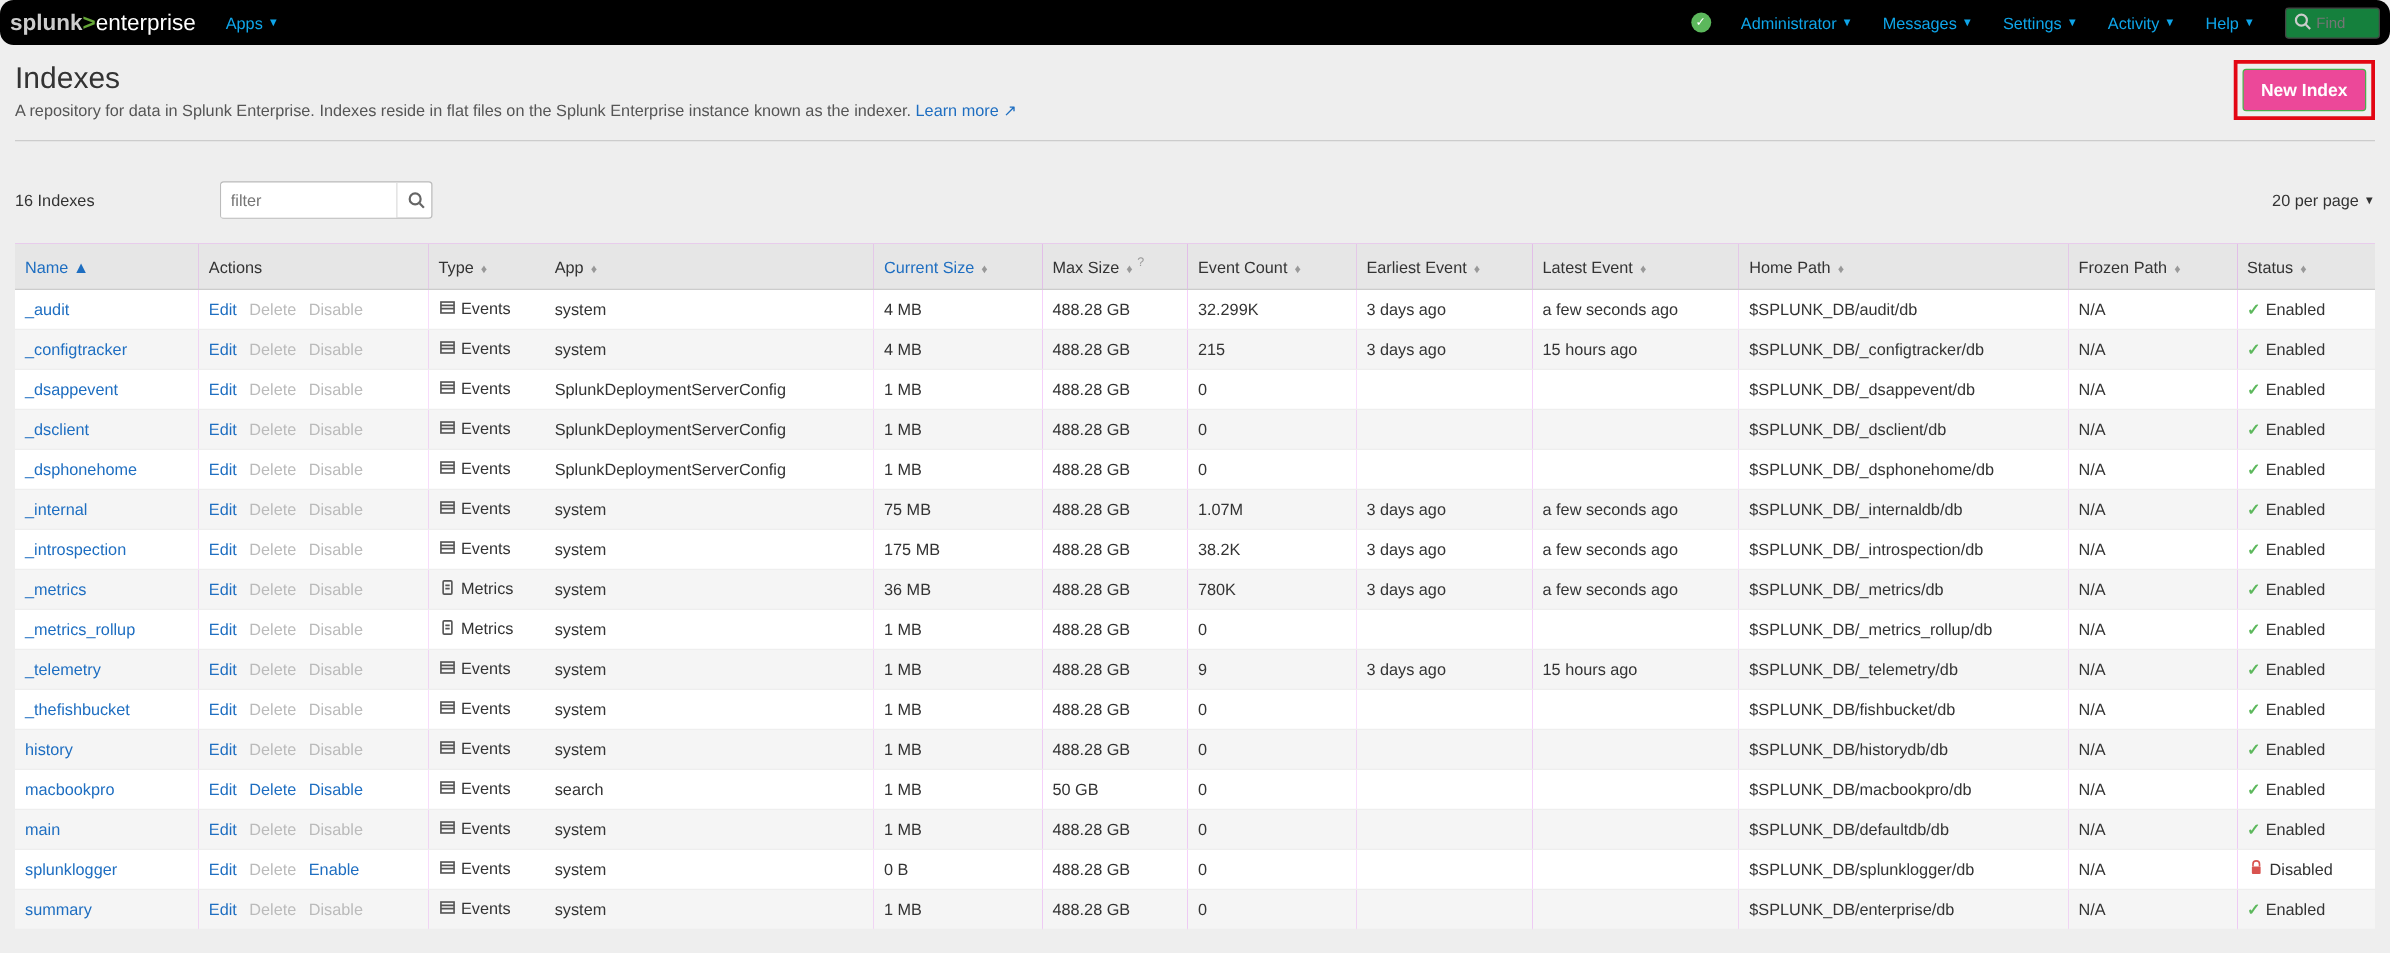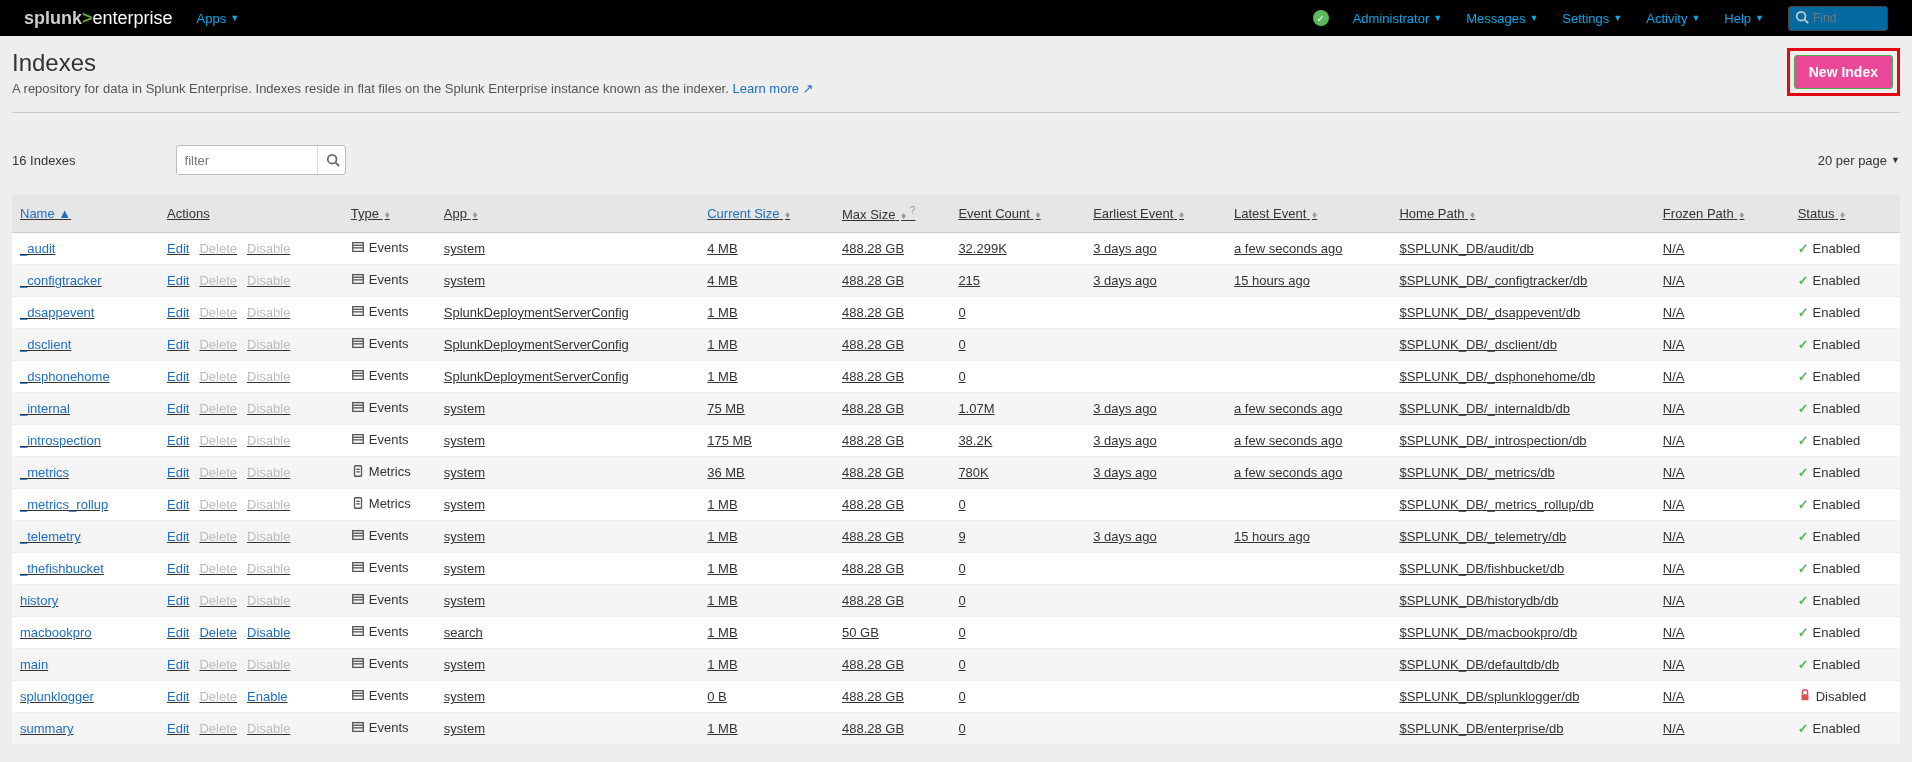--- a/index.html
+++ b/index.html
@@ -1,43 +1,43 @@
 <!DOCTYPE html>
 <html><head>
 <meta charset="utf-8">
 <style>
 * { box-sizing: border-box; margin: 0; padding: 0; }
 body { font-family: "Helvetica Neue", Arial, sans-serif; font-size: 13px; color: #333; background: #eee; }
-.topbar { background: #000; color: #ccc; height: 36px; display: flex; align-items: center; padding: 0 24px; justify-content: space-between; }
+.topbar { background: #000; color: #ccc; height: 36px; display: flex; align-items: center; padding: 0 8px; justify-content: space-between; border-radius: 11px; }
 .topbar-left { display: flex; align-items: center; gap: 24px; }
 .logo { font-size: 18px; font-weight: bold; }
 .logo .gt { color: #65a637; }
 .logo .ent { color: #fff; font-weight: 300; }
 .topbar-item { color: #0ea5e9; cursor: pointer; display: inline-flex; align-items: center; gap: 4px; }
 .topbar-right { display: flex; align-items: center; gap: 24px; }
 .check-circle { width: 16px; height: 16px; border-radius: 50%; background: #5cb85c; display: inline-flex; align-items: center; justify-content: center; color: #fff; font-size: 10px; }
-.search-box { background: #0369a1; border: 1px solid #444; border-radius: 3px; padding: 3px 6px; display: flex; align-items: center; gap: 4px; width: 100px; }
+.search-box { background: #15803d; border: 1px solid #444; border-radius: 3px; padding: 3px 6px; display: flex; align-items: center; gap: 4px; width: 76px; }
 .search-box input { background: transparent; border: none; color: #ccc; font-size: 12px; width: 70px; outline: none; }
 .caret { font-size: 9px; }
 .page { padding: 12px 12px 24px 12px; }
 .page-header { display: flex; justify-content: space-between; align-items: center; }
 .page-title { font-size: 24px; font-weight: 400; color: #333; margin-bottom: 4px; }
 .page-desc { font-size: 13px; color: #555; }
 .page-desc a { color: #1e6ec1; text-decoration: none; }
 .new-btn { background: #ec4899; color: #fff; border: 1px solid #4cae4c; padding: 8px 14px; font-size: 14px; font-weight: 600; border-radius: 3px; cursor: pointer; }
 .new-btn-wrap { border: 3px solid #e30613; padding: 4px; }
 .divider { border-bottom: 1px solid #ccc; margin: 16px 0 10px 0; }
 .toolbar { display: flex; align-items: center; justify-content: space-between; margin-bottom: 20px; margin-top: 32px; }
 .toolbar-left { display: flex; align-items: center; gap: 100px; }
 .count-label { color: #333; }
 .filter-box { border: 1px solid #bbb; border-radius: 3px; background: #fff; display: flex; align-items: center; padding: 0; width: 170px; height: 30px; }
 .filter-box input { border: none; padding: 6px 8px; width: 140px; outline: none; font-size: 13px; }
 .filter-box .sicon { padding: 0 8px; color: #666; border-left: 1px solid #ddd; height: 100%; display: flex; align-items: center; }
 .perpage { color: #333; cursor: pointer; display: inline-flex; align-items: center; gap: 4px; }
-table { width: 100%; border-collapse: collapse; background: #d946ef; text-decoration: underline; }
+table { width: 100%; border-collapse: collapse; background: #d946ef; }
 th { background: #e6e6e6; text-align: left; padding: 10px 8px; font-weight: 400; color: #333; border-bottom: 1px solid #ccc; font-size: 13px; }
 th .sort { color: #999; font-size: 10px; margin-left: 2px; }
 th.sorted { color: #1e6ec1; }
 th.sorted .sort-active { color: #1e6ec1; }
 td { padding: 7px 8px; border-bottom: 1px solid #eee; vertical-align: middle; }
 tbody tr:nth-child(odd) { background: #fff; }
 tbody tr:nth-child(even) { background: #f5f5f5; }
 .link { color: #1e6ec1; cursor: pointer; }
 .action-link { color: #1e6ec1; cursor: pointer; margin-right: 10px; }
 .action-disabled { color: #bbb; cursor: default; margin-right: 10px; }

